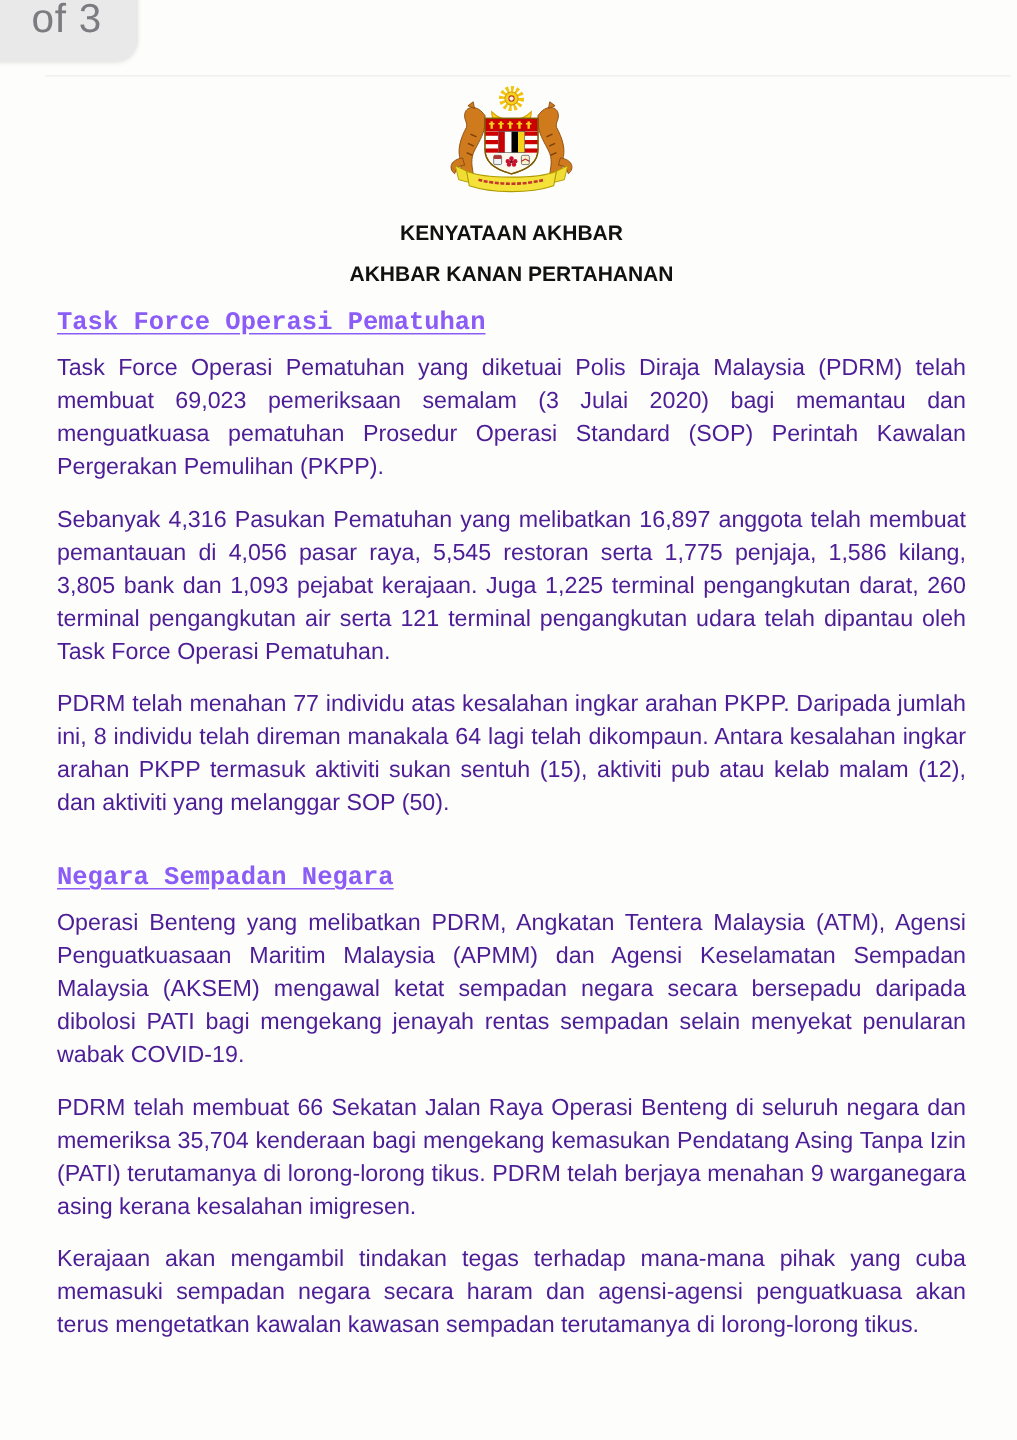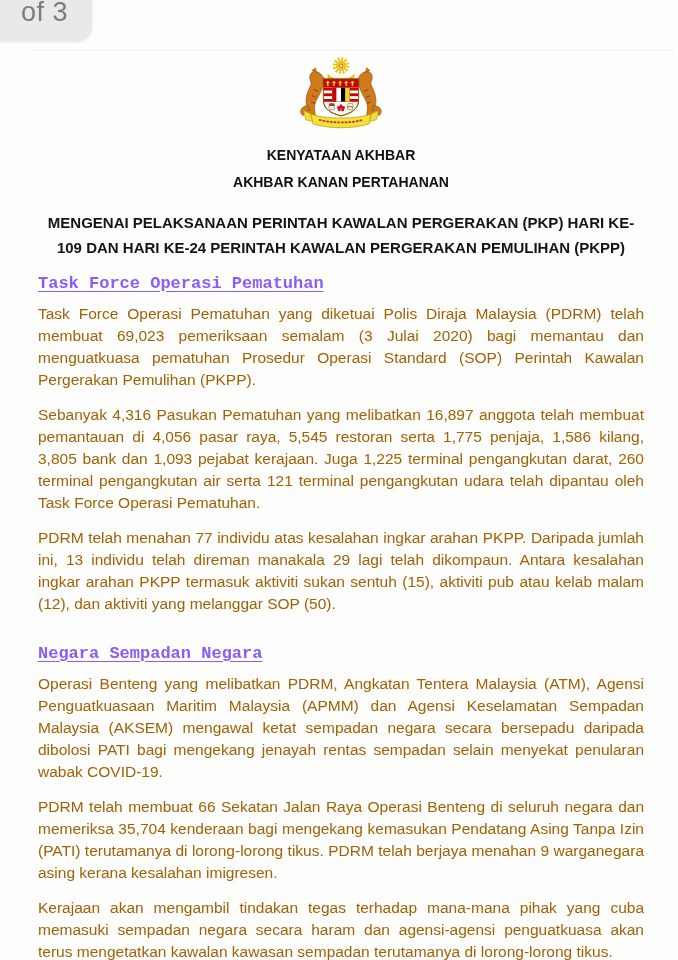--- a/index.html
+++ b/index.html
@@ -64,21 +64,21 @@
     text-underline-offset:3px;
     font-family:Liberation Mono, monospace;
   }
   .sec-heading.first{margin-top:14px;}
   .sec-heading.second{margin-top:29px;}
 
   p.body-par{
     margin:13px 0 0 0;
     font-size:15.5px;line-height:22px;
     text-align:justify;
-    color:#a16207;
+    color:#4c1d95;
   }
   p.body-par.first{margin-top:9px;}
 </style>
 </head>
 <body>
 
 <div class="screen">
 
   <div class="page-badge">
     <span>of 3</span>
@@ -155,30 +155,26 @@
 
       <path d="M26,66 L17.5,62 L20,72.5 L28,74.5 Z" fill="#f0dd34" stroke="#b09a00" stroke-width="0.7"></path>
       <path d="M94,66 L102.5,62 L100,72.5 L92,74.5 Z" fill="#f0dd34" stroke="#b09a00" stroke-width="0.7"></path>
       <path d="M26,66 C40,72 80,72 94,66 L92,77 C74,83 46,83 28,77 Z" fill="#f4e23b" stroke="#b09a00" stroke-width="0.8"></path>
       <path d="M35,72.5 C50,76.5 70,76.5 85,72.5" stroke="#c0392b" stroke-width="2" stroke-dasharray="3 1.2" fill="none"></path>
     </svg>
 
     <div class="hdr hdr1">KENYATAAN AKHBAR</div>
     <div class="hdr hdr2">AKHBAR KANAN PERTAHANAN</div>
 
-    <div class="doc-title">
-      <div>MENGENAI PELAKSANAAN PERINTAH KAWALAN PERGERAKAN (PKP) HARI KE-</div>
-      <div>109 DAN HARI KE-24 PERINTAH KAWALAN PERGERAKAN PEMULIHAN (PKPP)</div>
-    </div>
 
     <div>
       <h2 class="sec-heading first">Task Force Operasi Pematuhan</h2>
       <p class="body-par first">Task Force Operasi Pematuhan yang diketuai Polis Diraja Malaysia (PDRM) telah membuat 69,023 pemeriksaan semalam (3 Julai 2020) bagi memantau dan menguatkuasa pematuhan Prosedur Operasi Standard (SOP) Perintah Kawalan Pergerakan Pemulihan (PKPP).</p>
       <p class="body-par">Sebanyak 4,316 Pasukan Pematuhan yang melibatkan 16,897 anggota telah membuat pemantauan di 4,056 pasar raya, 5,545 restoran serta 1,775 penjaja, 1,586 kilang, 3,805 bank dan 1,093 pejabat kerajaan. Juga 1,225 terminal pengangkutan darat, 260 terminal pengangkutan air serta 121 terminal pengangkutan udara telah dipantau oleh Task Force Operasi Pematuhan.</p>
-      <p class="body-par">PDRM telah menahan 77 individu atas kesalahan ingkar arahan PKPP. Daripada jumlah ini, 13 individu telah direman manakala 29 lagi telah dikompaun. Antara kesalahan ingkar arahan PKPP termasuk aktiviti sukan sentuh (15), aktiviti pub atau kelab malam (12), dan aktiviti yang melanggar SOP (50).</p>
+      <p class="body-par">PDRM telah menahan 77 individu atas kesalahan ingkar arahan PKPP. Daripada jumlah ini, 8 individu telah direman manakala 64 lagi telah dikompaun. Antara kesalahan ingkar arahan PKPP termasuk aktiviti sukan sentuh (15), aktiviti pub atau kelab malam (12), dan aktiviti yang melanggar SOP (50).</p>
     </div>
 
     <div>
       <h2 class="sec-heading second">Negara Sempadan Negara</h2>
       <p class="body-par first">Operasi Benteng yang melibatkan PDRM, Angkatan Tentera Malaysia (ATM), Agensi Penguatkuasaan Maritim Malaysia (APMM) dan Agensi Keselamatan Sempadan Malaysia (AKSEM) mengawal ketat sempadan negara secara bersepadu daripada dibolosi PATI bagi mengekang jenayah rentas sempadan selain menyekat penularan wabak COVID-19.</p>
       <p class="body-par">PDRM telah membuat 66 Sekatan Jalan Raya Operasi Benteng di seluruh negara dan memeriksa 35,704 kenderaan bagi mengekang kemasukan Pendatang Asing Tanpa Izin (PATI) terutamanya di lorong-lorong tikus. PDRM telah berjaya menahan 9 warganegara asing kerana kesalahan imigresen.</p>
       <p class="body-par">Kerajaan akan mengambil tindakan tegas terhadap mana-mana pihak yang cuba memasuki sempadan negara secara haram dan agensi-agensi penguatkuasa akan terus mengetatkan kawalan kawasan sempadan terutamanya di lorong-lorong tikus.</p>
     </div>
 
   </div>

